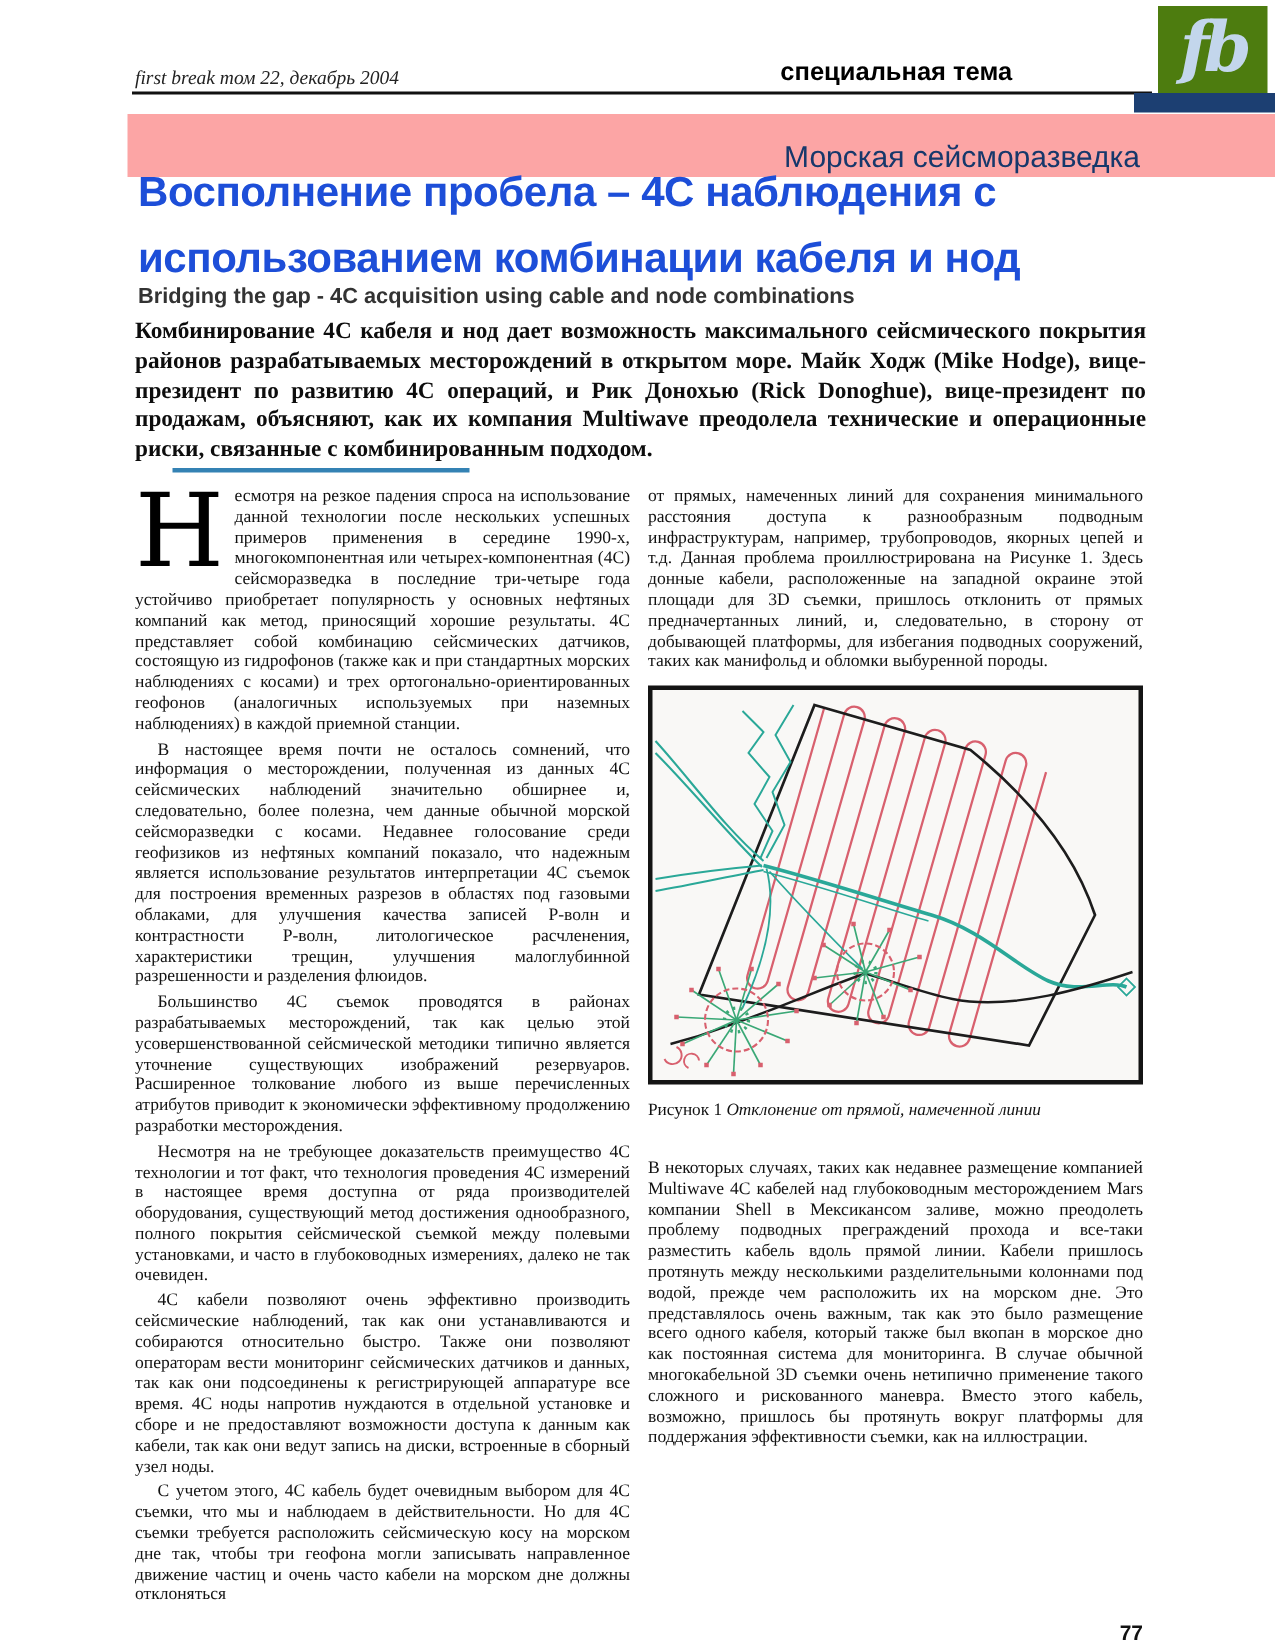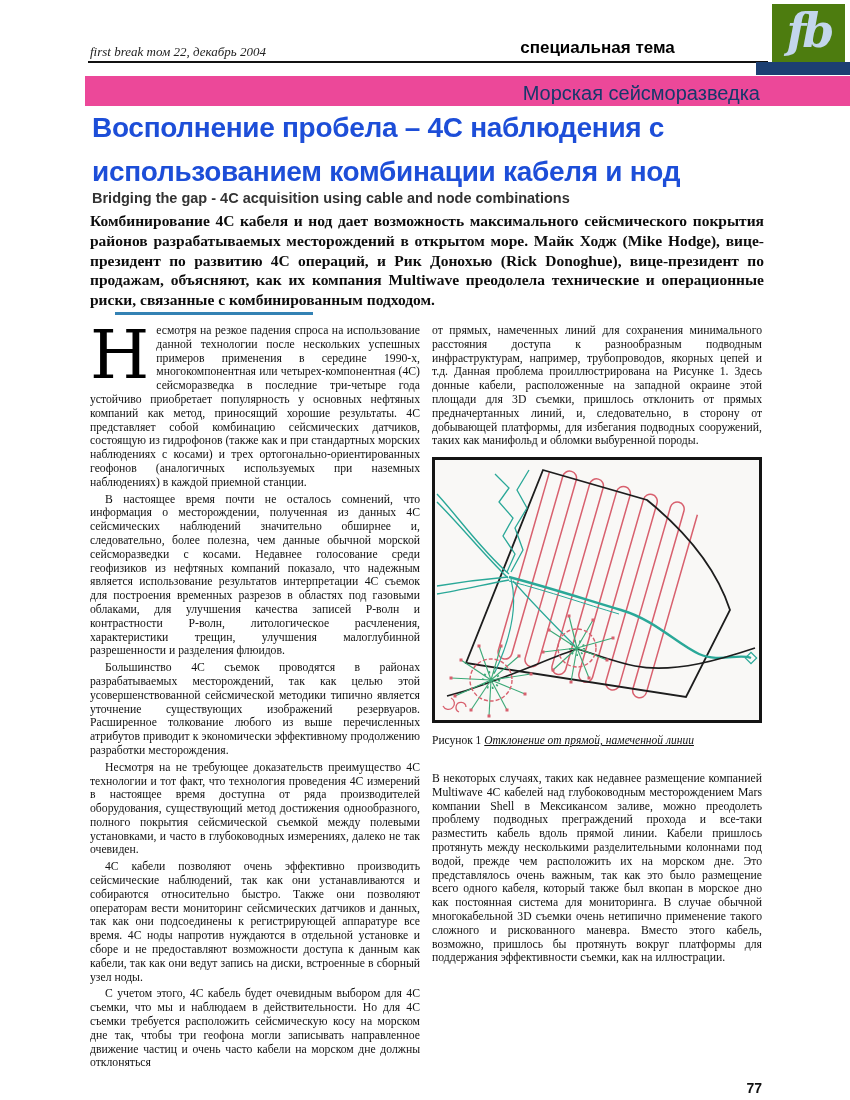--- a/index.html
+++ b/index.html
@@ -27,22 +27,22 @@
     position:absolute;left:772px;top:4px;width:73px;height:58px;
     background:#4d7c0f;display:flex;align-items:center;justify-content:center;
   }
   .logo-box span{
     font-family:"DejaVu Serif",serif;font-style:italic;font-weight:bold;
     font-size:46px;color:#c3d6ec;letter-spacing:-4px;line-height:1;
     transform:translateY(-2px);
   }
   .navy-bar{position:absolute;left:756px;top:62px;width:94px;height:13px;background:#1c3f72;}
   .banner{
-    position:absolute;left:85px;top:76px;width:765px;height:30px;
-    background:#ec4899;
+    position:absolute;left:85px;top:76px;width:765px;height:42px;
+    background:#fca5a5;
   }
   .banner span{
     position:absolute;right:90px;bottom:1px;
     font-family:"Liberation Sans",sans-serif;font-size:20px;color:#16386b;
   }
   
   .title{
     position:absolute;left:92px;top:106px;width:690px;
     font-family:"Liberation Sans",sans-serif;font-weight:bold;
     font-size:28px;line-height:44px;letter-spacing:-0.3px;color:#1d4ed8;
@@ -70,21 +70,21 @@
   }
   
   figure{margin:9px 0 24px 0;}
   .fig-frame{
     border:3px solid #141414;background:#f9f8f6;
     width:324px;height:260px;box-sizing:content-box;
   }
   .fig-frame svg{display:block;}
   figcaption{margin-top:11px;font-size:11.5px;text-indent:0;}
   figcaption .cap-label{font-weight:normal;}
-  figcaption .cap-text{font-style:italic;text-decoration:underline;}
+  figcaption .cap-text{font-style:italic;}
   
   .footer-copy{
     position:absolute;left:90px;top:1141px;
     font-family:Liberation Mono, monospace;font-size:11.5px;color:#222;
   }
   .page-num{
     position:absolute;left:700px;top:1080px;width:62px;text-align:right;
     font-family:"Liberation Sans",sans-serif;font-weight:bold;font-size:14px;color:#111;
   }
 </style>

